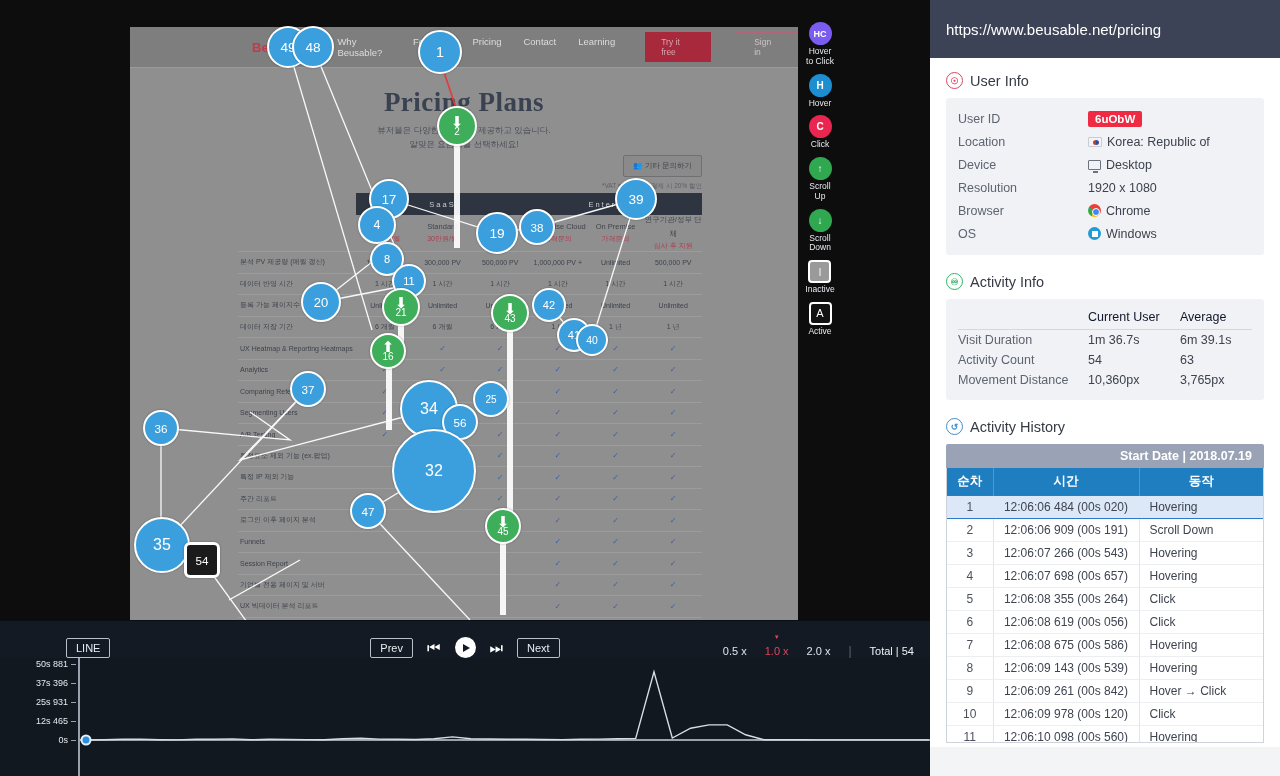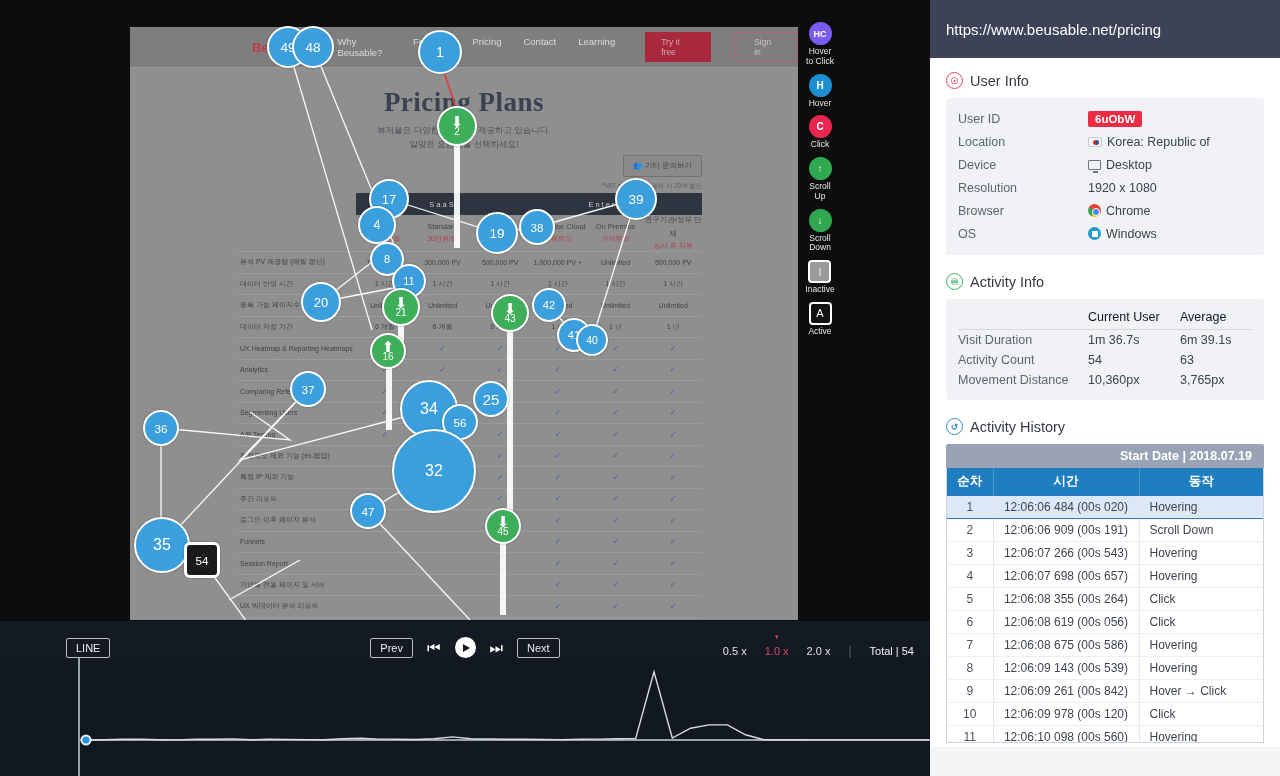--- a/index.html
+++ b/index.html
@@ -552,21 +552,21 @@
           <div class="mk c" style="left: 592px; top: 340px; width: 32px; height: 32px; font-size: 10.4px;">
             <span>40</span>
           </div>
           <div class="mk g" style="left: 388px; top: 351px; width: 36px; height: 36px; font-size: 11.7px;">
             <span class="arw">⬆</span>
             <span class="num-s">16</span>
           </div>
           <div class="mk c" style="left: 308px; top: 389px; width: 36px; height: 36px; font-size: 11.7px;">
             <span>37</span>
           </div>
-          <div class="mk c" style="left: 491px; top: 399px; width: 36px; height: 36px; font-size: 15px;">
+          <div class="mk c" style="left: 491px; top: 399px; width: 36px; height: 36px; font-size: 10px;">
             <span>25</span>
           </div>
           <div class="mk c" style="left: 429px; top: 409px; width: 58px; height: 58px; font-size: 16px;">
             <span>34</span>
           </div>
           <div class="mk c" style="left: 460px; top: 422px; width: 36px; height: 36px; font-size: 11.7px;">
             <span>56</span>
           </div>
           <div class="mk c" style="left: 161px; top: 428px; width: 36px; height: 36px; font-size: 11.7px;">
             <span>36</span>
@@ -633,20 +633,27 @@
       <div id="speeds">
         <span class="spd">0.5 x</span>
         <span class="spd on">1.0 x</span>
         <span class="spd">2.0 x</span>
         <span class="divider">|</span>
         <span class="total">Total | 54</span>
       </div>
     </div>
 
     <div id="chart-wrap">
+      <div id="yaxis">
+          <div class="ytick" style="top: 6px;">50s 881</div>
+          <div class="ytick" style="top: 25px;">37s 396</div>
+          <div class="ytick" style="top: 44px;">25s 931</div>
+          <div class="ytick" style="top: 63px;">12s 465</div>
+          <div class="ytick" style="top: 82px;">0s</div>
+        </div>
       <div id="vrule"></div>
       <svg id="plot" viewBox="0 0 852 88" preserveAspectRatio="none">
           <polyline points="0,82 852,82" stroke="#9aa2ae" stroke-width="2" fill="none"></polyline>
           <polyline points="8.0,82.0 26.3,81.7 44.6,81.3 63.0,81.1 81.3,81.7 99.6,81.9 117.9,81.2 136.3,81.3 154.6,80.9 172.9,81.8 191.2,81.3 209.5,81.4 227.9,81.6 246.2,81.7 264.5,80.8 282.8,80.2 301.2,81.1 319.5,81.3 337.8,81.5 356.1,80.8 374.5,78.9 392.8,80.7 411.1,81.0 429.4,81.3 447.7,81.2 466.1,81.5 484.4,81.6 502.7,81.3 521.0,81.1 539.4,80.8 557.7,80.4 576.0,13.9 594.3,80.0 612.6,70.2 631.0,66.9 649.3,66.9 667.6,76.8 685.9,81.7 704.3,81.8 722.6,81.8 740.9,81.9 759.2,81.9 777.5,81.9 795.9,81.9 814.2,81.9 832.5,81.9 850.8,81.9" stroke="#d9dde3" stroke-width="1.4" fill="none" vector-effect="non-scaling-stroke"></polyline>
         </svg>
 
     <div class="playhead" style="left: 86px; top: 82px;"></div>
       </div>
   </div>
 

